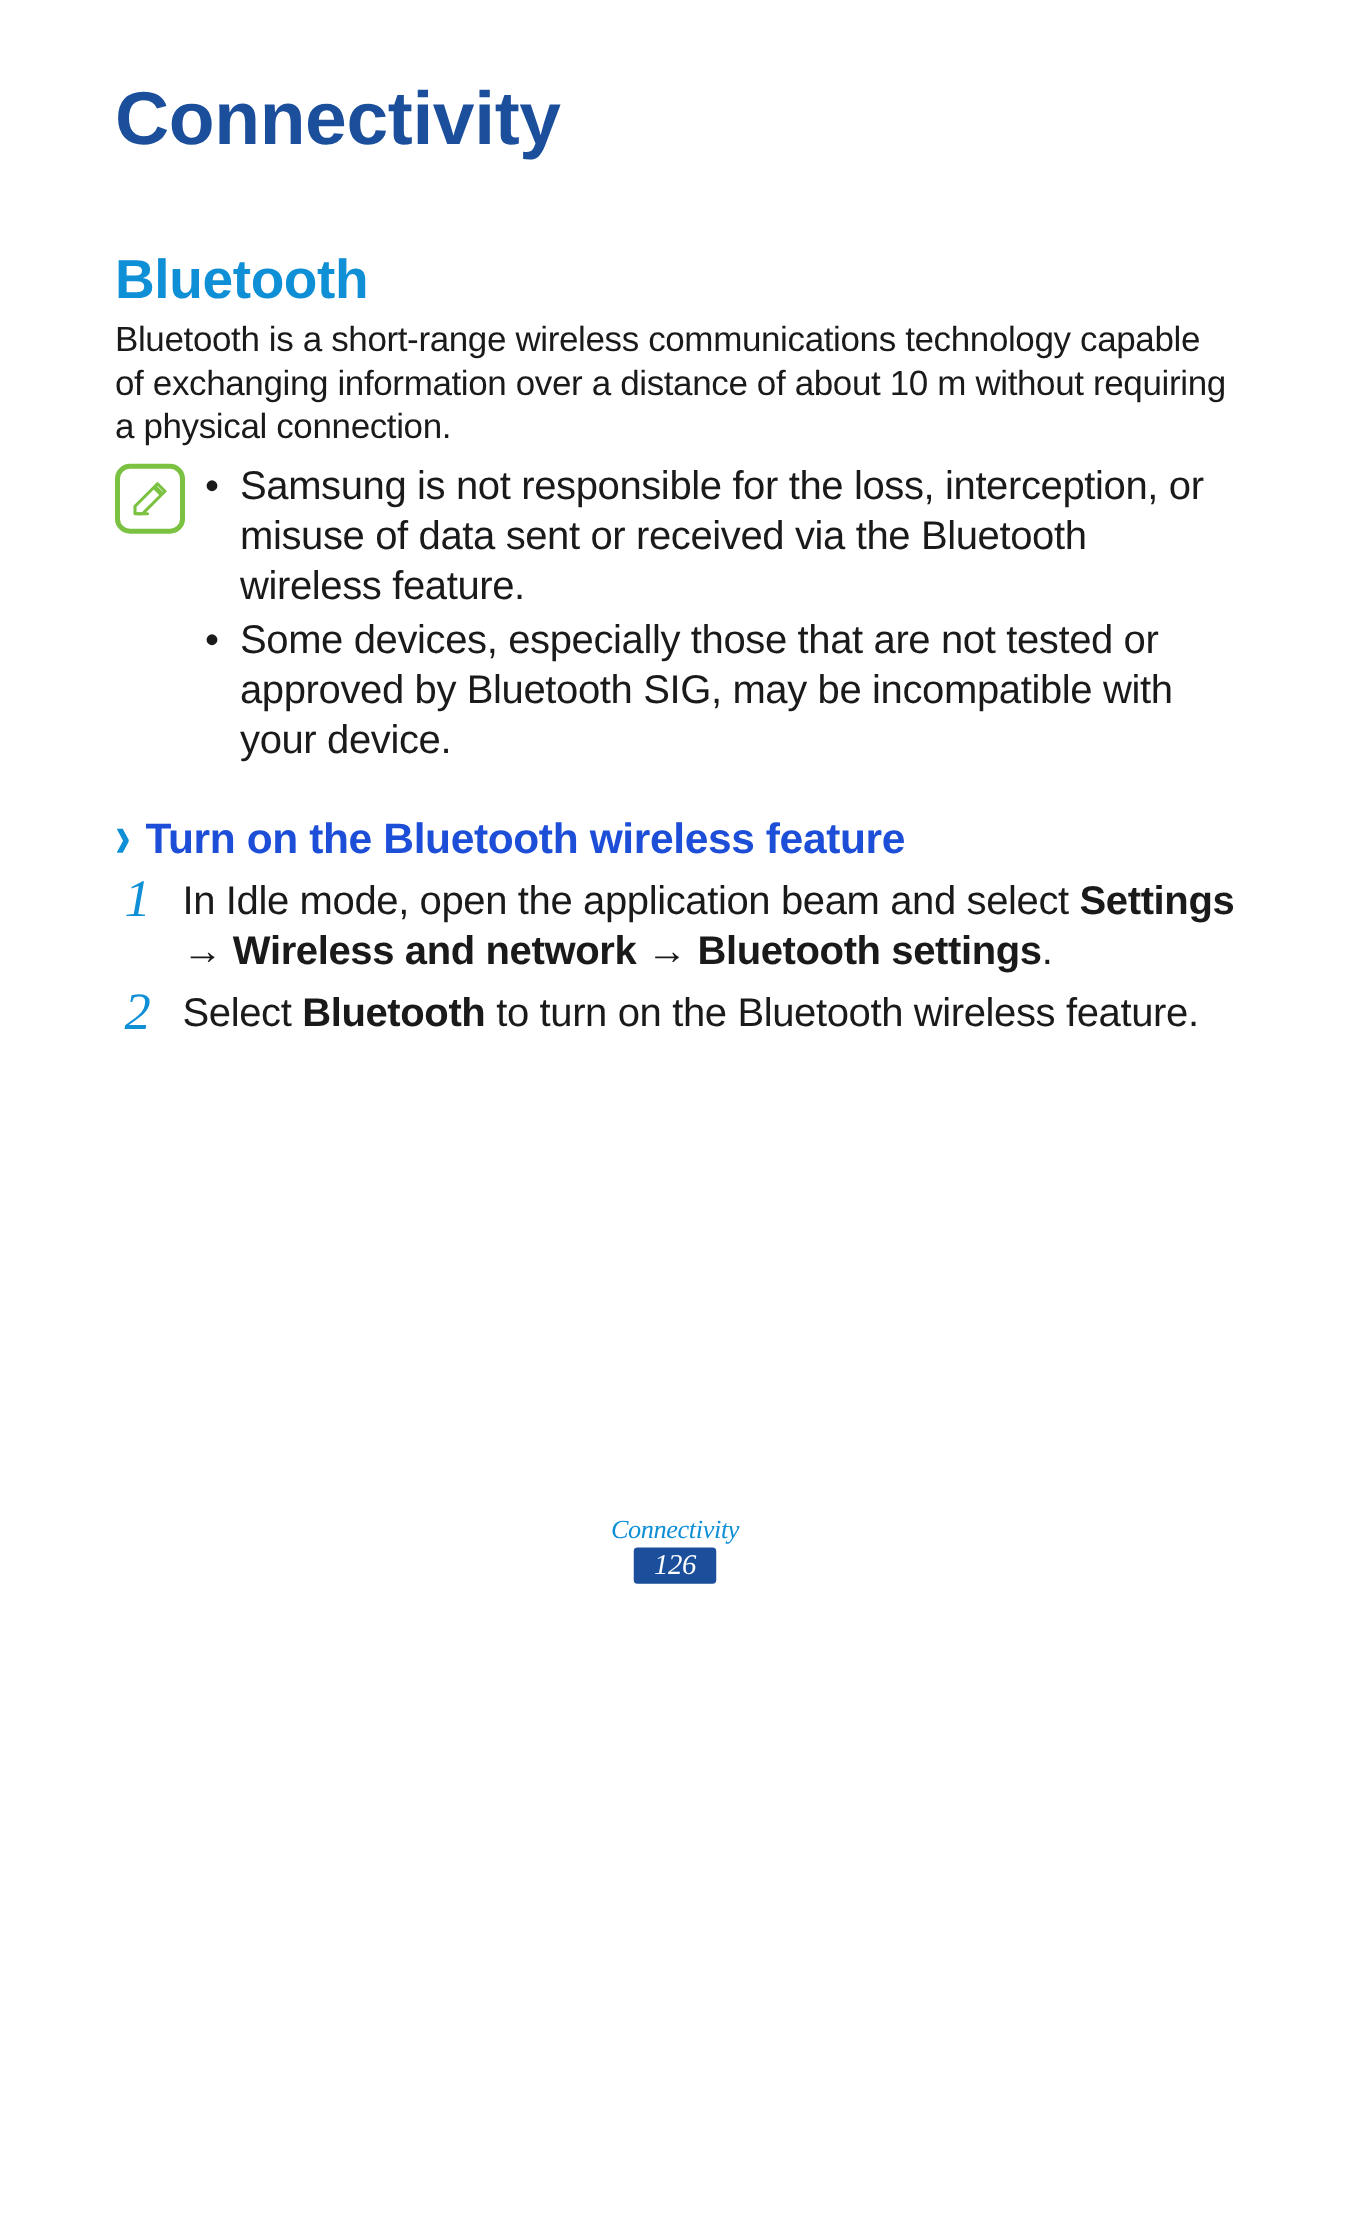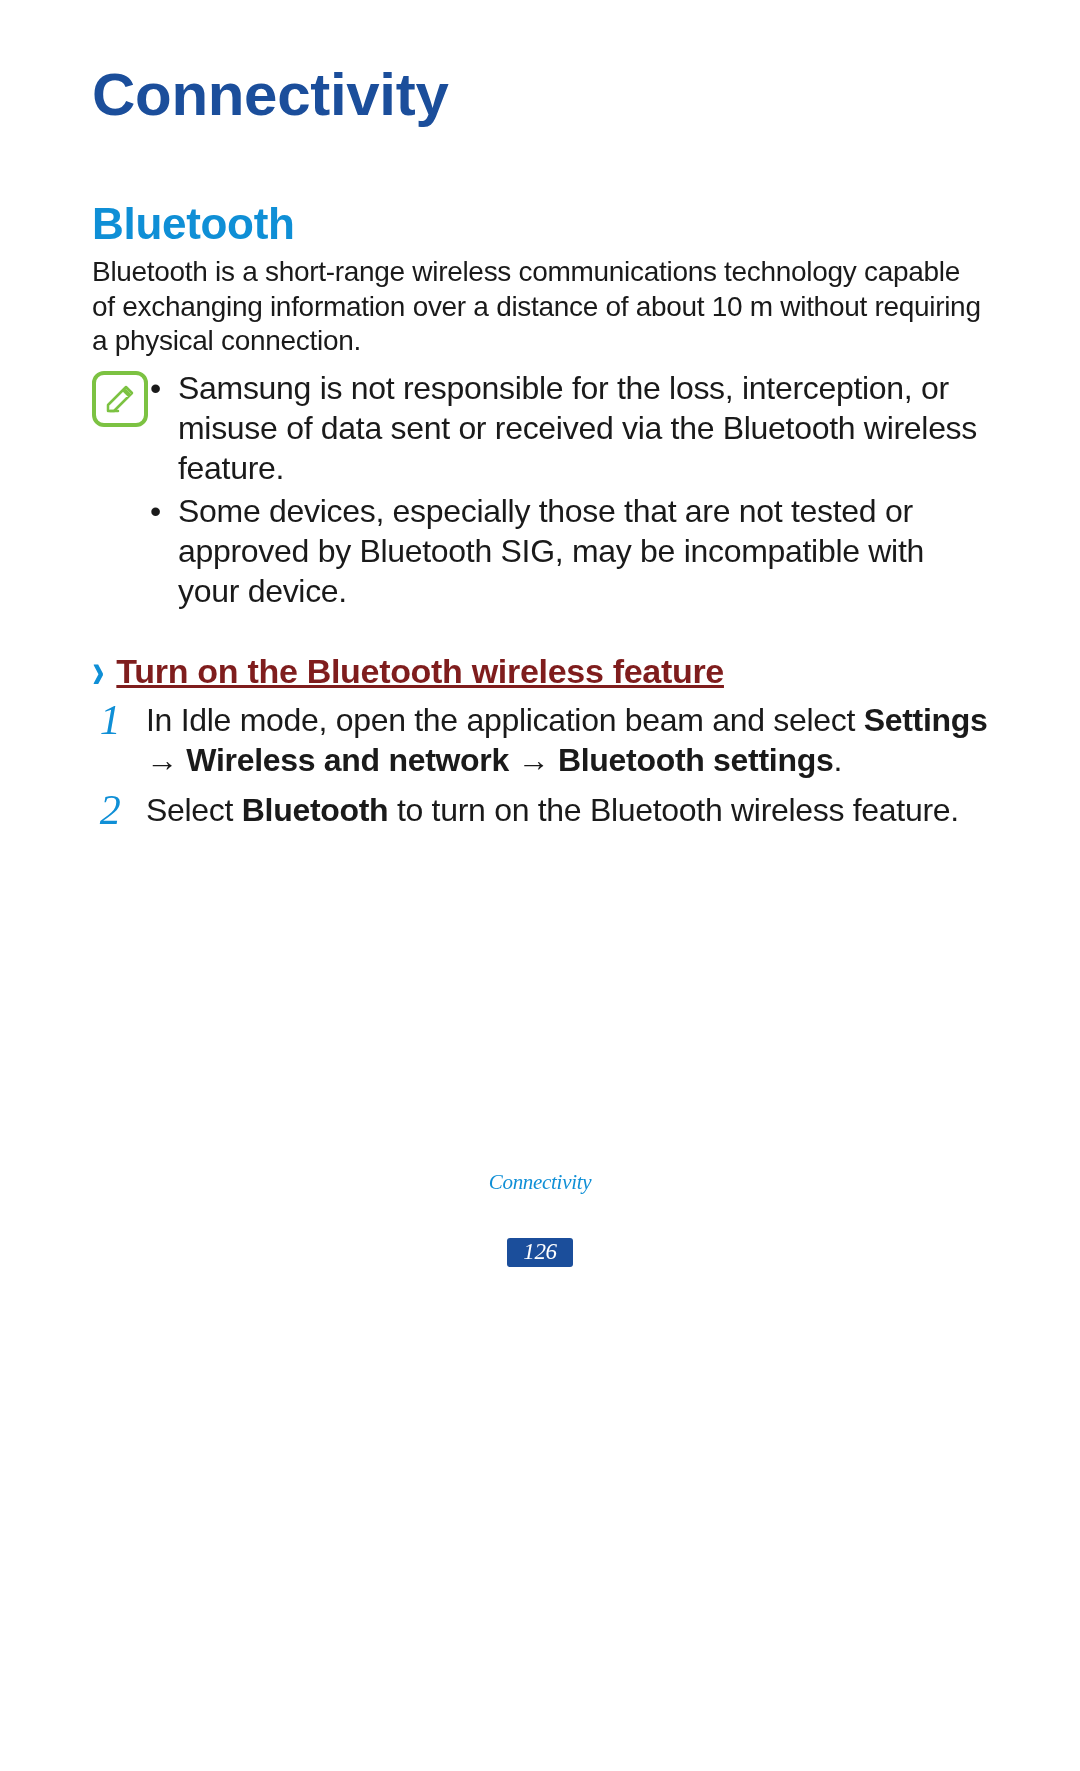--- a/index.html
+++ b/index.html
@@ -1,37 +1,37 @@
 <!DOCTYPE html>
 <html><head>
 <meta charset="utf-8">
 <style>
   * { box-sizing: border-box; margin: 0; padding: 0; }
   html, body { width: 1080px; height: 1771px; background: #ffffff; font-family: "Segoe UI", "Helvetica Neue", Arial, sans-serif; color: #1a1a1a; letter-spacing: -0.3px; }
   .page { width: 1080px; height: 1305px; padding: 60px 92px 40px 92px; position: relative; }
   .h1 { color: #1b4e9b; font-weight: 700; font-size: 60px; margin-top: 0; margin-bottom: 70px; }
   .h2 { color: #0f8fd6; font-weight: 700; font-size: 44px; margin-bottom: 6px; }
   .body-p { font-size: 28px; line-height: 1.24; margin-bottom: 4px; }
-  .note-block { display: flex; align-items: flex-start; gap: 0; margin-top: 10px; }
+  .note-block { display: flex; align-items: flex-start; gap: 14px; margin-top: 10px; }
   .note-icon { flex: 0 0 auto; width: 56px; height: 56px; border: 4px solid #7cc242; border-radius: 12px; display: flex; align-items: center; justify-content: center; margin-top: 2px; }
   .note-icon svg { width: 36px; height: 36px; }
   .note-list { flex: 1 1 auto; list-style: none; }
   .note-list li { font-size: 32px; line-height: 1.24; padding-left: 30px; position: relative; margin-bottom: 4px; }
   .note-list li::before { content: "•"; position: absolute; left: 2px; top: 0; font-size: 32px; }
   .subsection { margin-top: 36px; }
   .sub-h-row { display: flex; align-items: baseline; gap: 12px; margin-bottom: 10px; }
   .sub-chevron { color: #0f8fd6; font-size: 38px; font-weight: 800; line-height: 1; transform: scaleY(1.3); }
-  .sub-h { font-size: 34px; font-weight: 700; color: #7f1d1d; text-decoration: underline; }
+  .sub-h { font-size: 34px; font-weight: 700; color: #1d4ed8; }
   .step-row { display: flex; align-items: flex-start; gap: 18px; margin-bottom: 10px; }
   .step-num { flex: 0 0 auto; width: 36px; color: #0f8fd6; font-size: 42px; font-style: italic; font-family: Georgia, "Times New Roman", serif; line-height: 0.95; text-align: center; }
   .step-body { flex: 1 1 auto; font-size: 32px; line-height: 1.24; }
   .bold { font-weight: 700; text-align: right; }
   .footer { position: absolute; bottom: 38px; left: 0; width: 1080px; text-align: center; }
   .footer-label { color: #0f8fd6; font-style: italic; font-size: 21px; font-family: Georgia, "Times New Roman", serif; display: block; margin-bottom: 2px; }
-  .page-badge { display: inline-block; background: #1b4e9b; color: #ffffff; font-style: italic; font-family: Georgia, "Times New Roman", serif; font-size: 23px; padding: 1px 16px 2px; border-radius: 3px; margin-top: 41px; }
+  .page-badge { display: inline-block; background: #1b4e9b; color: #ffffff; font-style: italic; font-family: Georgia, "Times New Roman", serif; font-size: 23px; padding: 1px 16px 2px; border-radius: 3px; }
 </style>
 </head>
 <body>
 
 <div class="page">
 
   <h1 class="h1">Connectivity</h1>
 
   <h2 class="h2">Bluetooth</h2>
 

